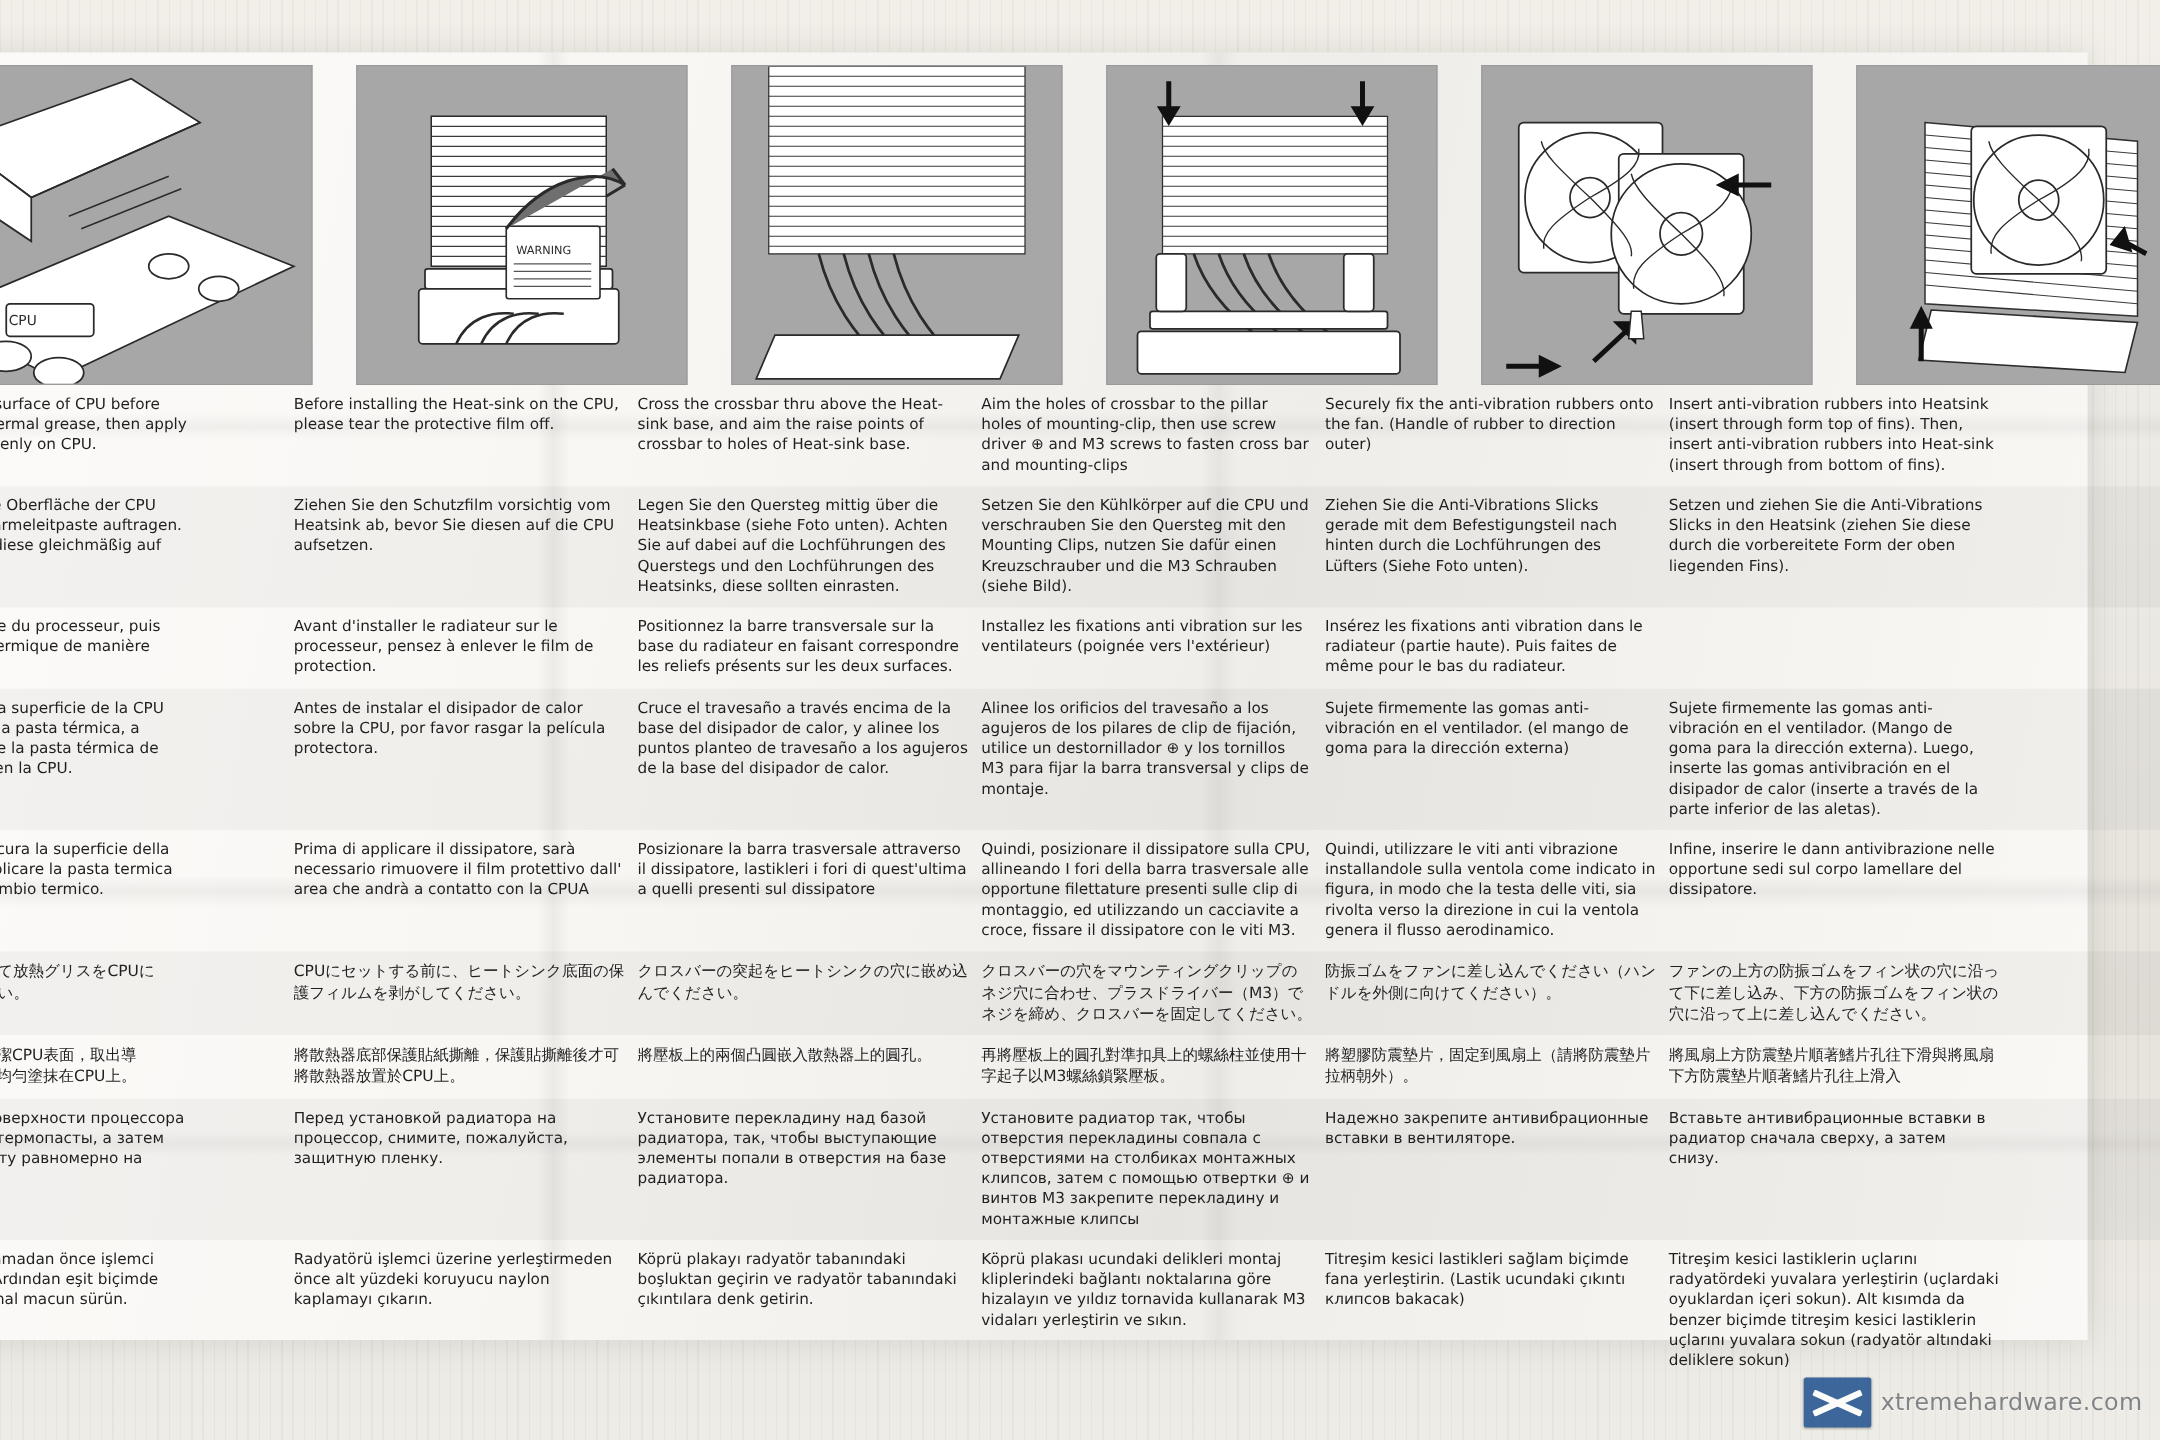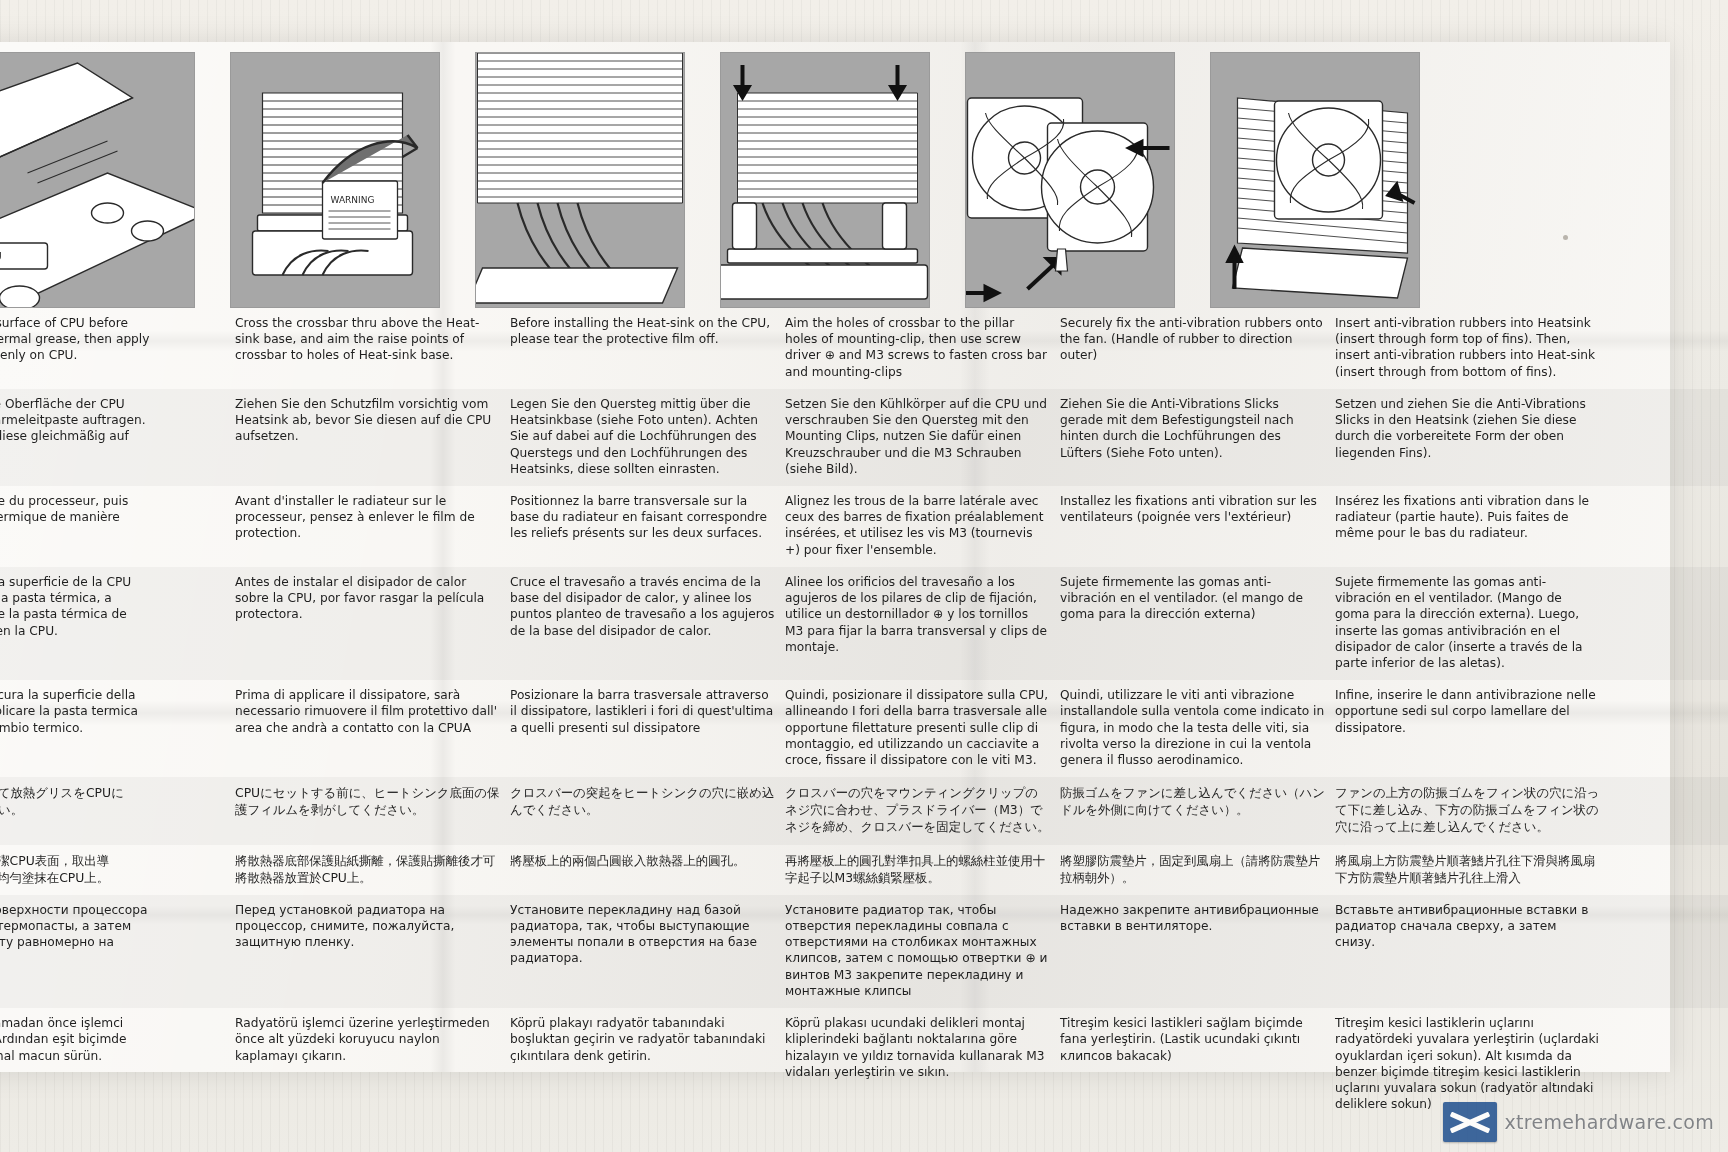--- a/index.html
+++ b/index.html
@@ -30,21 +30,21 @@
   .fold.v2{left:960px;top:42px;width:30px;height:1030px;background:linear-gradient(90deg,rgba(0,0,0,0.00),rgba(0,0,0,0.045),rgba(0,0,0,0.00));}
   .fold.h1{left:0;top:330px;width:1728px;height:22px;background:linear-gradient(180deg,rgba(0,0,0,0.00),rgba(0,0,0,0.045),rgba(0,0,0,0.00));}
   .fold.h2{left:0;top:700px;width:1728px;height:26px;background:linear-gradient(180deg,rgba(0,0,0,0.00),rgba(0,0,0,0.05),rgba(0,0,0,0.00));}
   .fold.h3{left:0;top:905px;width:1728px;height:20px;background:linear-gradient(180deg,rgba(0,0,0,0.00),rgba(0,0,0,0.04),rgba(0,0,0,0.00));}
 
   
   .grid{
     position:absolute; left:-40px; top:52px; width:1790px;
   }
   .row-imgs{display:flex;gap:10px;}
-  .col{width:210px;margin-left:25px;}
+  .col{width:265px;margin-left:25px;}
   .imgbox{
     height:254px;background:#a7a7a7;position:relative;overflow:hidden;
     border:1px solid #9a9a9a;
   }
   .imgbox svg{display:block;width:100%;height:100%;}
   .langrow{display:flex;gap:10px;}
   .cell{width:265px;font-size:12.2px;line-height:1.33;color:#1f1f1f;}
   .cell.cjk{font-size:12.4px;line-height:1.38;}
   .band{padding:7px 0 9px 0;}
   .band.shaded{background:rgba(0,0,0,0.035);}
@@ -322,22 +322,22 @@
         </svg>
       </div>
     </div>
   </div>
 
   <div class="band">
     <div class="langrow">
       <div class="cell" style="white-space:pre-line">n the surface of CPU before
 the thermal grease, then apply
 ase evenly on CPU.</div>
+      <div class="cell">Before installing the Heat-sink on the CPU, please tear the protective film off.</div>
       <div class="cell">Cross the crossbar thru above the Heat-sink base, and aim the raise points of crossbar to holes of Heat-sink base.</div>
-      <div class="cell">Before installing the Heat-sink on the CPU, please tear the protective film off.</div>
       <div class="cell">Aim the holes of crossbar to the pillar holes of mounting-clip, then use screw driver ⊕ and M3 screws to fasten cross bar and mounting-clips</div>
       <div class="cell">Securely fix the anti-vibration rubbers onto the fan. (Handle of rubber to direction outer)</div>
       <div class="cell">Insert anti-vibration rubbers into Heatsink (insert through form top of fins). Then, insert anti-vibration rubbers into Heat-sink (insert through from bottom of fins).</div>
     </div>
   </div>
 
   <div class="band shaded">
     <div class="langrow">
       <div class="cell" style="white-space:pre-line">die die Oberfläche der CPU
 die Wärmeleitpaste auftragen.
@@ -349,21 +349,20 @@
       <div class="cell">Setzen und ziehen Sie die Anti-Vibrations Slicks in den Heatsink (ziehen Sie diese durch die vorbereitete Form der oben liegenden Fins).</div>
     </div>
   </div>
 
   <div class="band">
     <div class="langrow">
       <div class="cell" style="white-space:pre-line">surface du processeur, puis
 âte thermique de manière</div>
       <div class="cell">Avant d'installer le radiateur sur le processeur, pensez à enlever le film de protection.</div>
       <div class="cell">Positionnez la barre transversale sur la base du radiateur en faisant correspondre les reliefs présents sur les deux surfaces.</div>
-      <div class="cell">Alignez les trous de la barre latérale avec ceux des barres de fixation préalablement insérées, et utilisez les vis M3 (tournevis +) pour fixer l'ensemble.</div>
       <div class="cell">Installez les fixations anti vibration sur les ventilateurs (poignée vers l'extérieur)</div>
       <div class="cell">Insérez les fixations anti vibration dans le radiateur (partie haute). Puis faites de même pour le bas du radiateur.</div>
     </div>
   </div>
 
   <div class="band shaded">
     <div class="langrow">
       <div class="cell" style="white-space:pre-line">mpie la superficie de la CPU
 plicar la pasta térmica, a
 aplique la pasta térmica de

